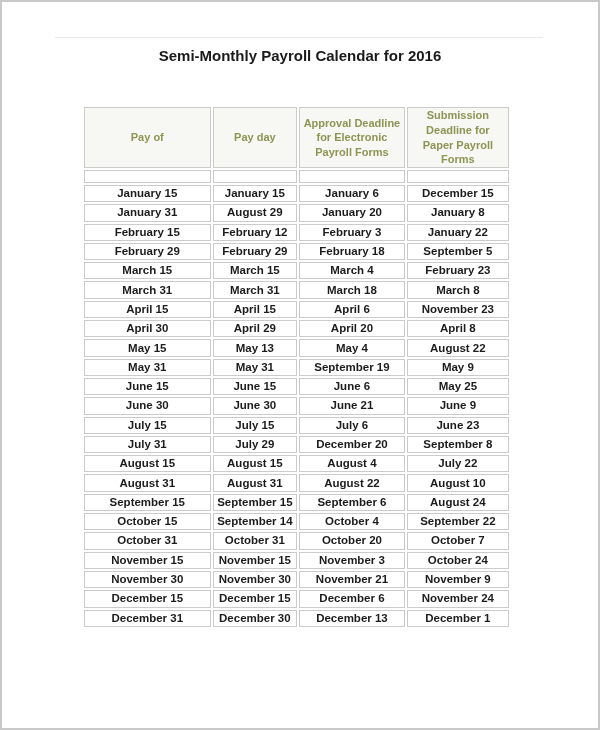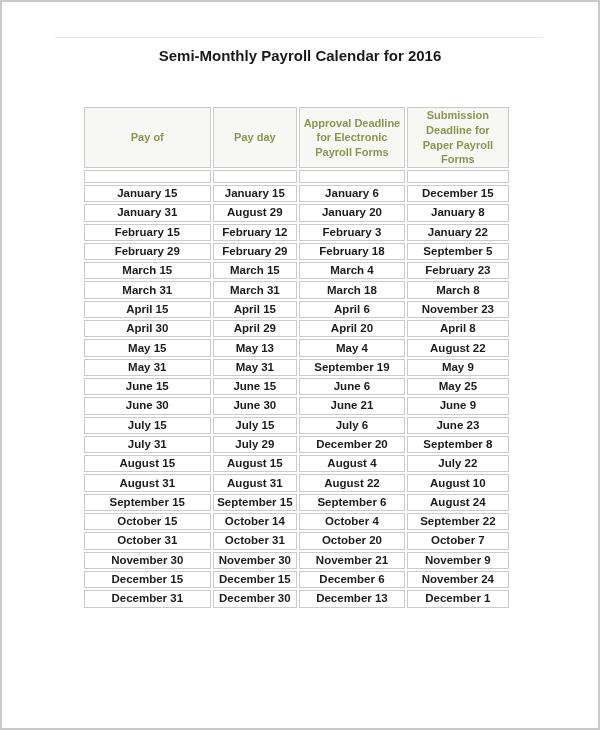--- a/index.html
+++ b/index.html
@@ -202,29 +202,35 @@
           <td>August 10</td>
         </tr>
         <tr>
           <td>September 15</td>
           <td>September 15</td>
           <td>September 6</td>
           <td>August 24</td>
         </tr>
         <tr>
           <td>October 15</td>
-          <td>October 14</td>
+          <td>September 14</td>
           <td>October 4</td>
           <td>September 22</td>
         </tr>
         <tr>
           <td>October 31</td>
           <td>October 31</td>
           <td>October 20</td>
           <td>October 7</td>
+        </tr>
+        <tr>
+          <td>November 15</td>
+          <td>November 15</td>
+          <td>November 3</td>
+          <td>October 24</td>
         </tr>
         <tr>
           <td>November 30</td>
           <td>November 30</td>
           <td>November 21</td>
           <td>November 9</td>
         </tr>
         <tr>
           <td>December 15</td>
           <td>December 15</td>

